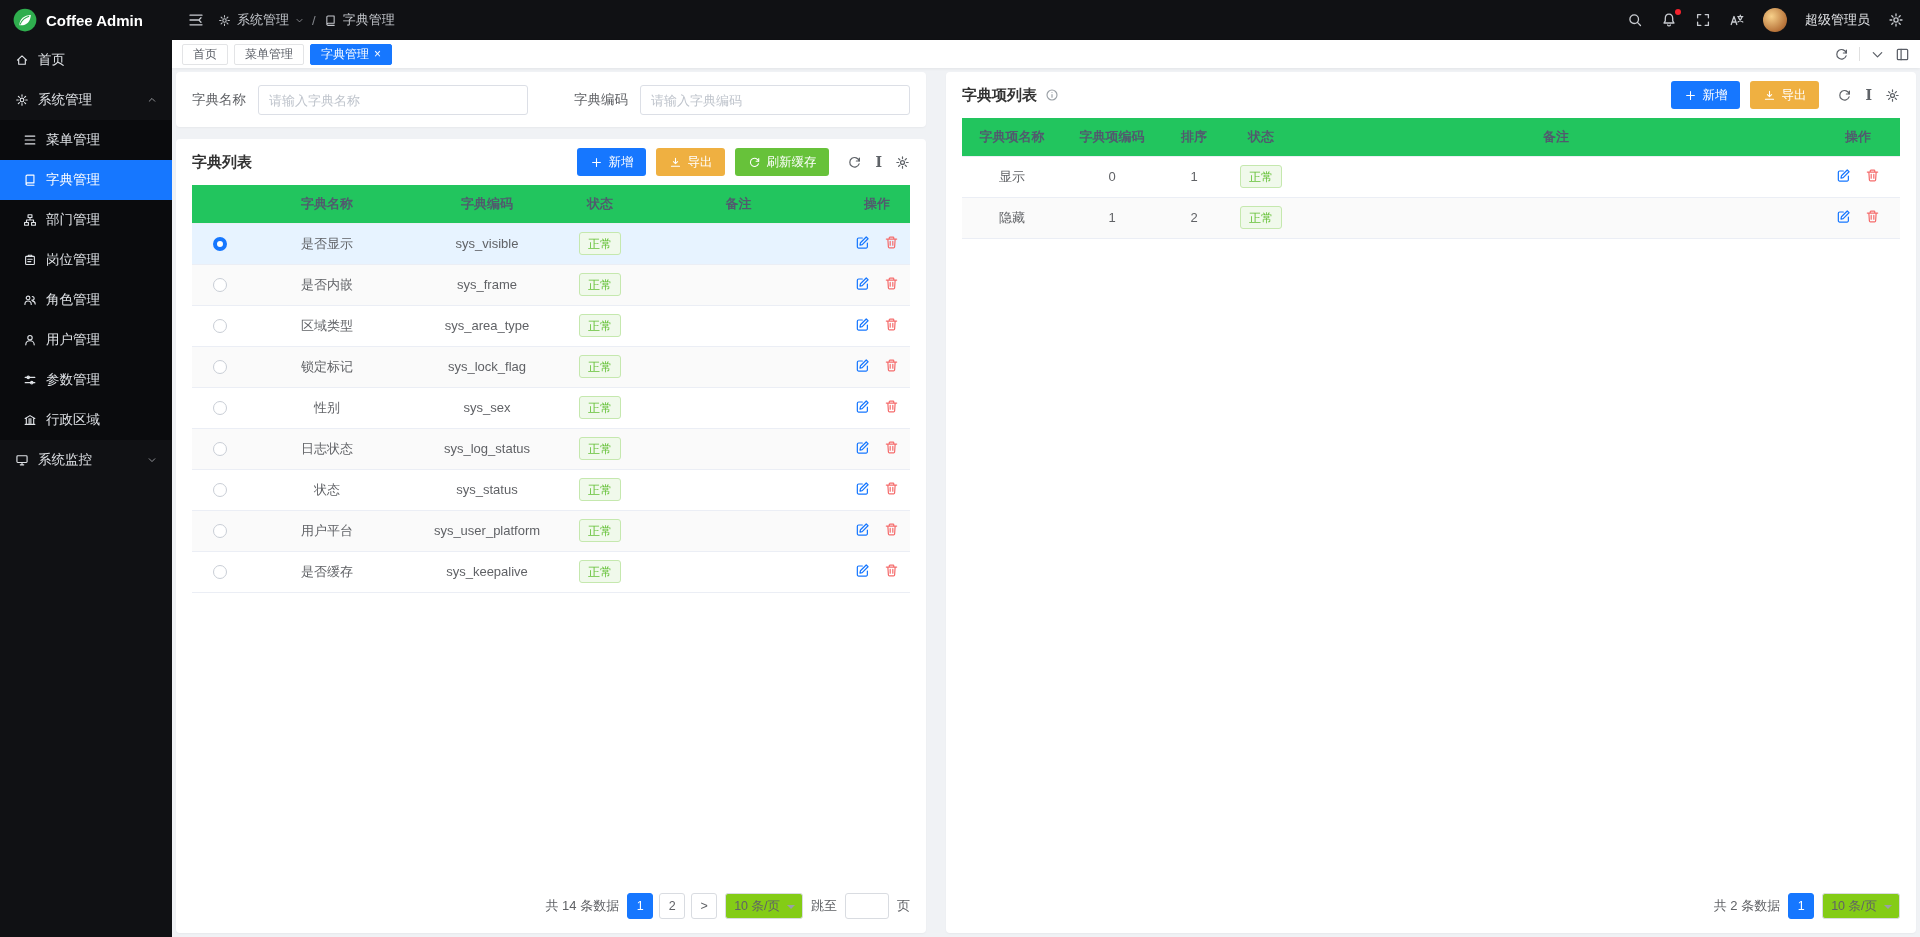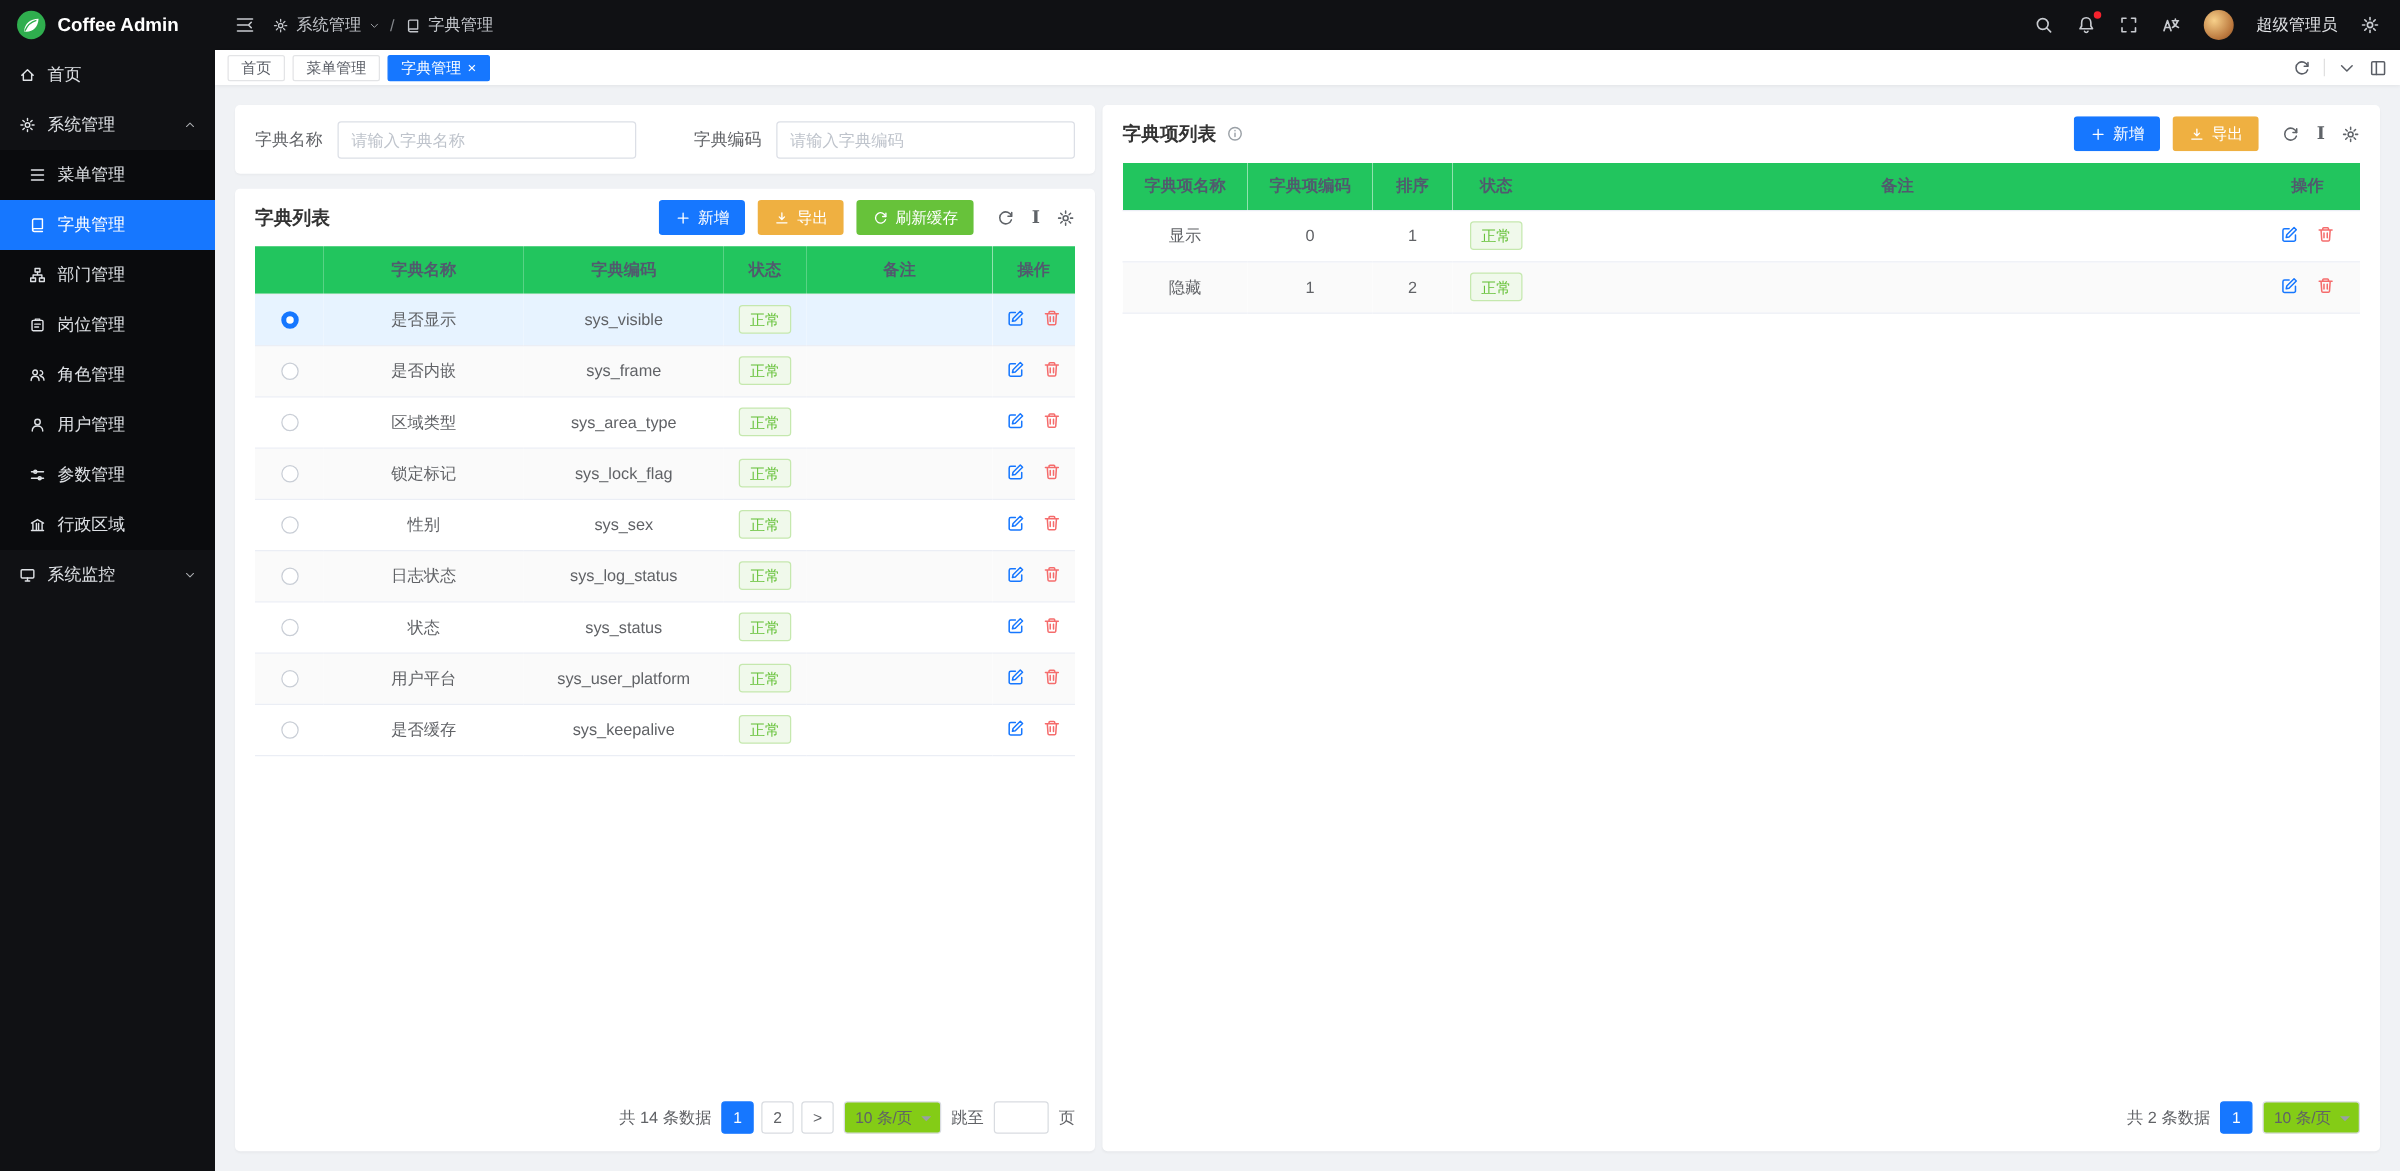--- a/index.html
+++ b/index.html
@@ -42,29 +42,29 @@
   
   .tabbar{flex:0 0 28px;height:28px;background:#fff;display:flex;align-items:center;padding:0 10px;gap:6px;box-shadow:0 1px 3px rgba(0,0,0,.06);position:relative;z-index:2;}
   .tab{height:21px;display:inline-flex;align-items:center;gap:5px;padding:0 10px;border:1px solid #e3e4e6;background:#fff;font-size:12px;color:#5a5e66;border-radius:2px;cursor:pointer;white-space:nowrap;}
   .tab.active{background:var(--accent);border-color:var(--accent);color:#fff;}
   .tab .close{font-size:12px;line-height:1;}
   .tabbar-right{margin-left:auto;display:flex;align-items:center;gap:10px;color:#5a5e66;}
   .ti{width:15px;height:15px;cursor:pointer;}
   .tb-divider{width:1px;height:14px;background:#e0e0e0;}
 
   
-  .content{flex:1;display:flex;gap:6px;padding:16px;min-height:0;}
+  .content{flex:1;display:flex;gap:20px;padding:4px;min-height:0;}
   .left-col{flex:0 0 675px;display:flex;flex-direction:column;gap:12px;min-height:0;}
   .card{background:#fff;border-radius:4px;box-shadow:0 1px 2px rgba(0,0,0,.04);}
   .search-card{padding:13px 16px 12px;}
   .form-row{display:flex;align-items:center;}
   .form-item{display:flex;align-items:center;}
   .form-item + .form-item{margin-left:46px;}
   .form-label{font-size:13.5px;color:#606266;margin-right:12px;white-space:nowrap;}
-  .form-input{width:239px;height:30px;border:1px solid #dcdfe6;border-radius:3px;padding:0 10px;font-size:13px;color:#303133;outline:none;font-family:inherit;background:#fff;}
+  .form-input{width:270px;height:30px;border:1px solid #dcdfe6;border-radius:3px;padding:0 10px;font-size:13px;color:#303133;outline:none;font-family:inherit;background:#fff;}
   .form-input::placeholder{color:#bfc4cc;}
   .btn-row{display:flex;justify-content:flex-end;gap:10px;margin-top:10px;}
   .btn{height:28px;display:inline-flex;align-items:center;gap:5px;padding:0 12px;border-radius:3px;font-size:12.5px;border:1px solid transparent;cursor:pointer;font-family:inherit;background:#fff;white-space:nowrap;}
   .btn .bi{width:13px;height:13px;}
   .btn-plain{border-color:#dcdfe6;color:#606266;}
   .btn-primary{background:var(--accent);color:#fff;}
   .btn-warning{background:var(--warning);color:#fff;}
   .btn-success{background:var(--success);color:#fff;font-family:Liberation Mono, monospace;}
 
   .list-card,.right-card{flex:1;display:flex;flex-direction:column;min-height:0;}

